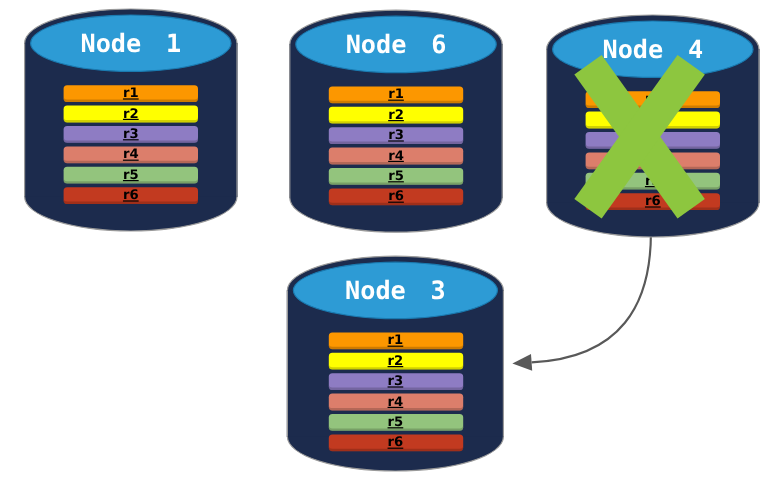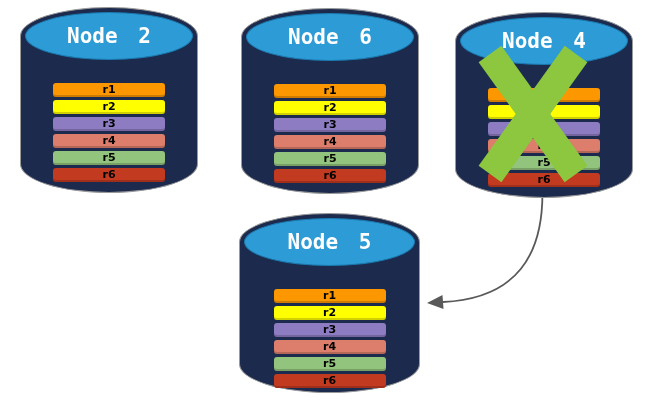--- a/index.html
+++ b/index.html
@@ -39,21 +39,21 @@
     border: 1px solid var(--node-cap-border-color);
   }
   .node-title {
     position: absolute; left: 0; top: 10px; width: 100%; height: 38px;
     line-height: 38px; text-align: center;
     font-family: "DejaVu Sans Mono", monospace; font-weight: bold;
     font-size: 21px; word-spacing: 8px; color: var(--title-color);
   }
 
   
-  .rows { position: absolute; left: 50%; transform: translateX(-50%); top: 76px; width: 112px; }
+  .rows { position: absolute; left: 50%; transform: translateX(-50%); top: 64px; width: 112px; text-decoration: underline; }
   .row {
     height: 14px; margin-bottom: 3px; border-radius: 3px;
     text-align: center; font-size: 11px; line-height: 14px; font-weight: bold;
     color: var(--row-text-color);
     box-shadow: inset 0 -2px 0 rgba(0,0,0,.18);
   }
 
   
   .x-overlay { position: absolute; left: 468px; top: 44px; width: 130px; height: 140px; z-index: 2; }
 
@@ -68,21 +68,21 @@
   <svg class="arrow-svg" width="646" height="402" viewBox="0 0 646 402">
     <path d="M542,180 Q549,297 443,302" fill="none" stroke-width="1.8" stroke="#595959"></path>
     <polygon points="427,303 442.5,294.9 443.5,308.9" fill="#595959"></polygon>
   </svg>
 
   <div class="node node-1">
     <div class="cap-outer"></div>
     <div class="cap-bottom"></div>
     <div class="side"></div>
     <div class="cap-inner"></div>
-    <div class="node-title">Node 2</div>
+    <div class="node-title">Node 1</div>
     <div class="rows">
       <div class="row" style="background-color: rgb(252, 151, 0);"><span>r1</span></div>
       <div class="row" style="background-color: rgb(255, 255, 0);"><span>r2</span></div>
       <div class="row" style="background-color: rgb(142, 124, 195);"><span>r3</span></div>
       <div class="row" style="background-color: rgb(220, 126, 107);"><span>r4</span></div>
       <div class="row" style="background-color: rgb(147, 196, 125);"><span>r5</span></div>
       <div class="row" style="background-color: rgb(194, 58, 32);"><span>r6</span></div>
     </div>
   </div>
 
@@ -123,21 +123,21 @@
       <line x1="22" y1="10" x2="108" y2="130" stroke-width="28" stroke="#8DC63F"></line>
       <line x1="108" y1="10" x2="22" y2="130" stroke-width="28" stroke="#8DC63F"></line>
     </svg>
   </div>
 
   <div class="node node-4">
     <div class="cap-outer"></div>
     <div class="cap-bottom"></div>
     <div class="side"></div>
     <div class="cap-inner"></div>
-    <div class="node-title">Node 5</div>
+    <div class="node-title">Node 3</div>
     <div class="rows">
       <div class="row" style="background-color: rgb(252, 151, 0);"><span>r1</span></div>
       <div class="row" style="background-color: rgb(255, 255, 0);"><span>r2</span></div>
       <div class="row" style="background-color: rgb(142, 124, 195);"><span>r3</span></div>
       <div class="row" style="background-color: rgb(220, 126, 107);"><span>r4</span></div>
       <div class="row" style="background-color: rgb(147, 196, 125);"><span>r5</span></div>
       <div class="row" style="background-color: rgb(194, 58, 32);"><span>r6</span></div>
     </div>
   </div>
 

